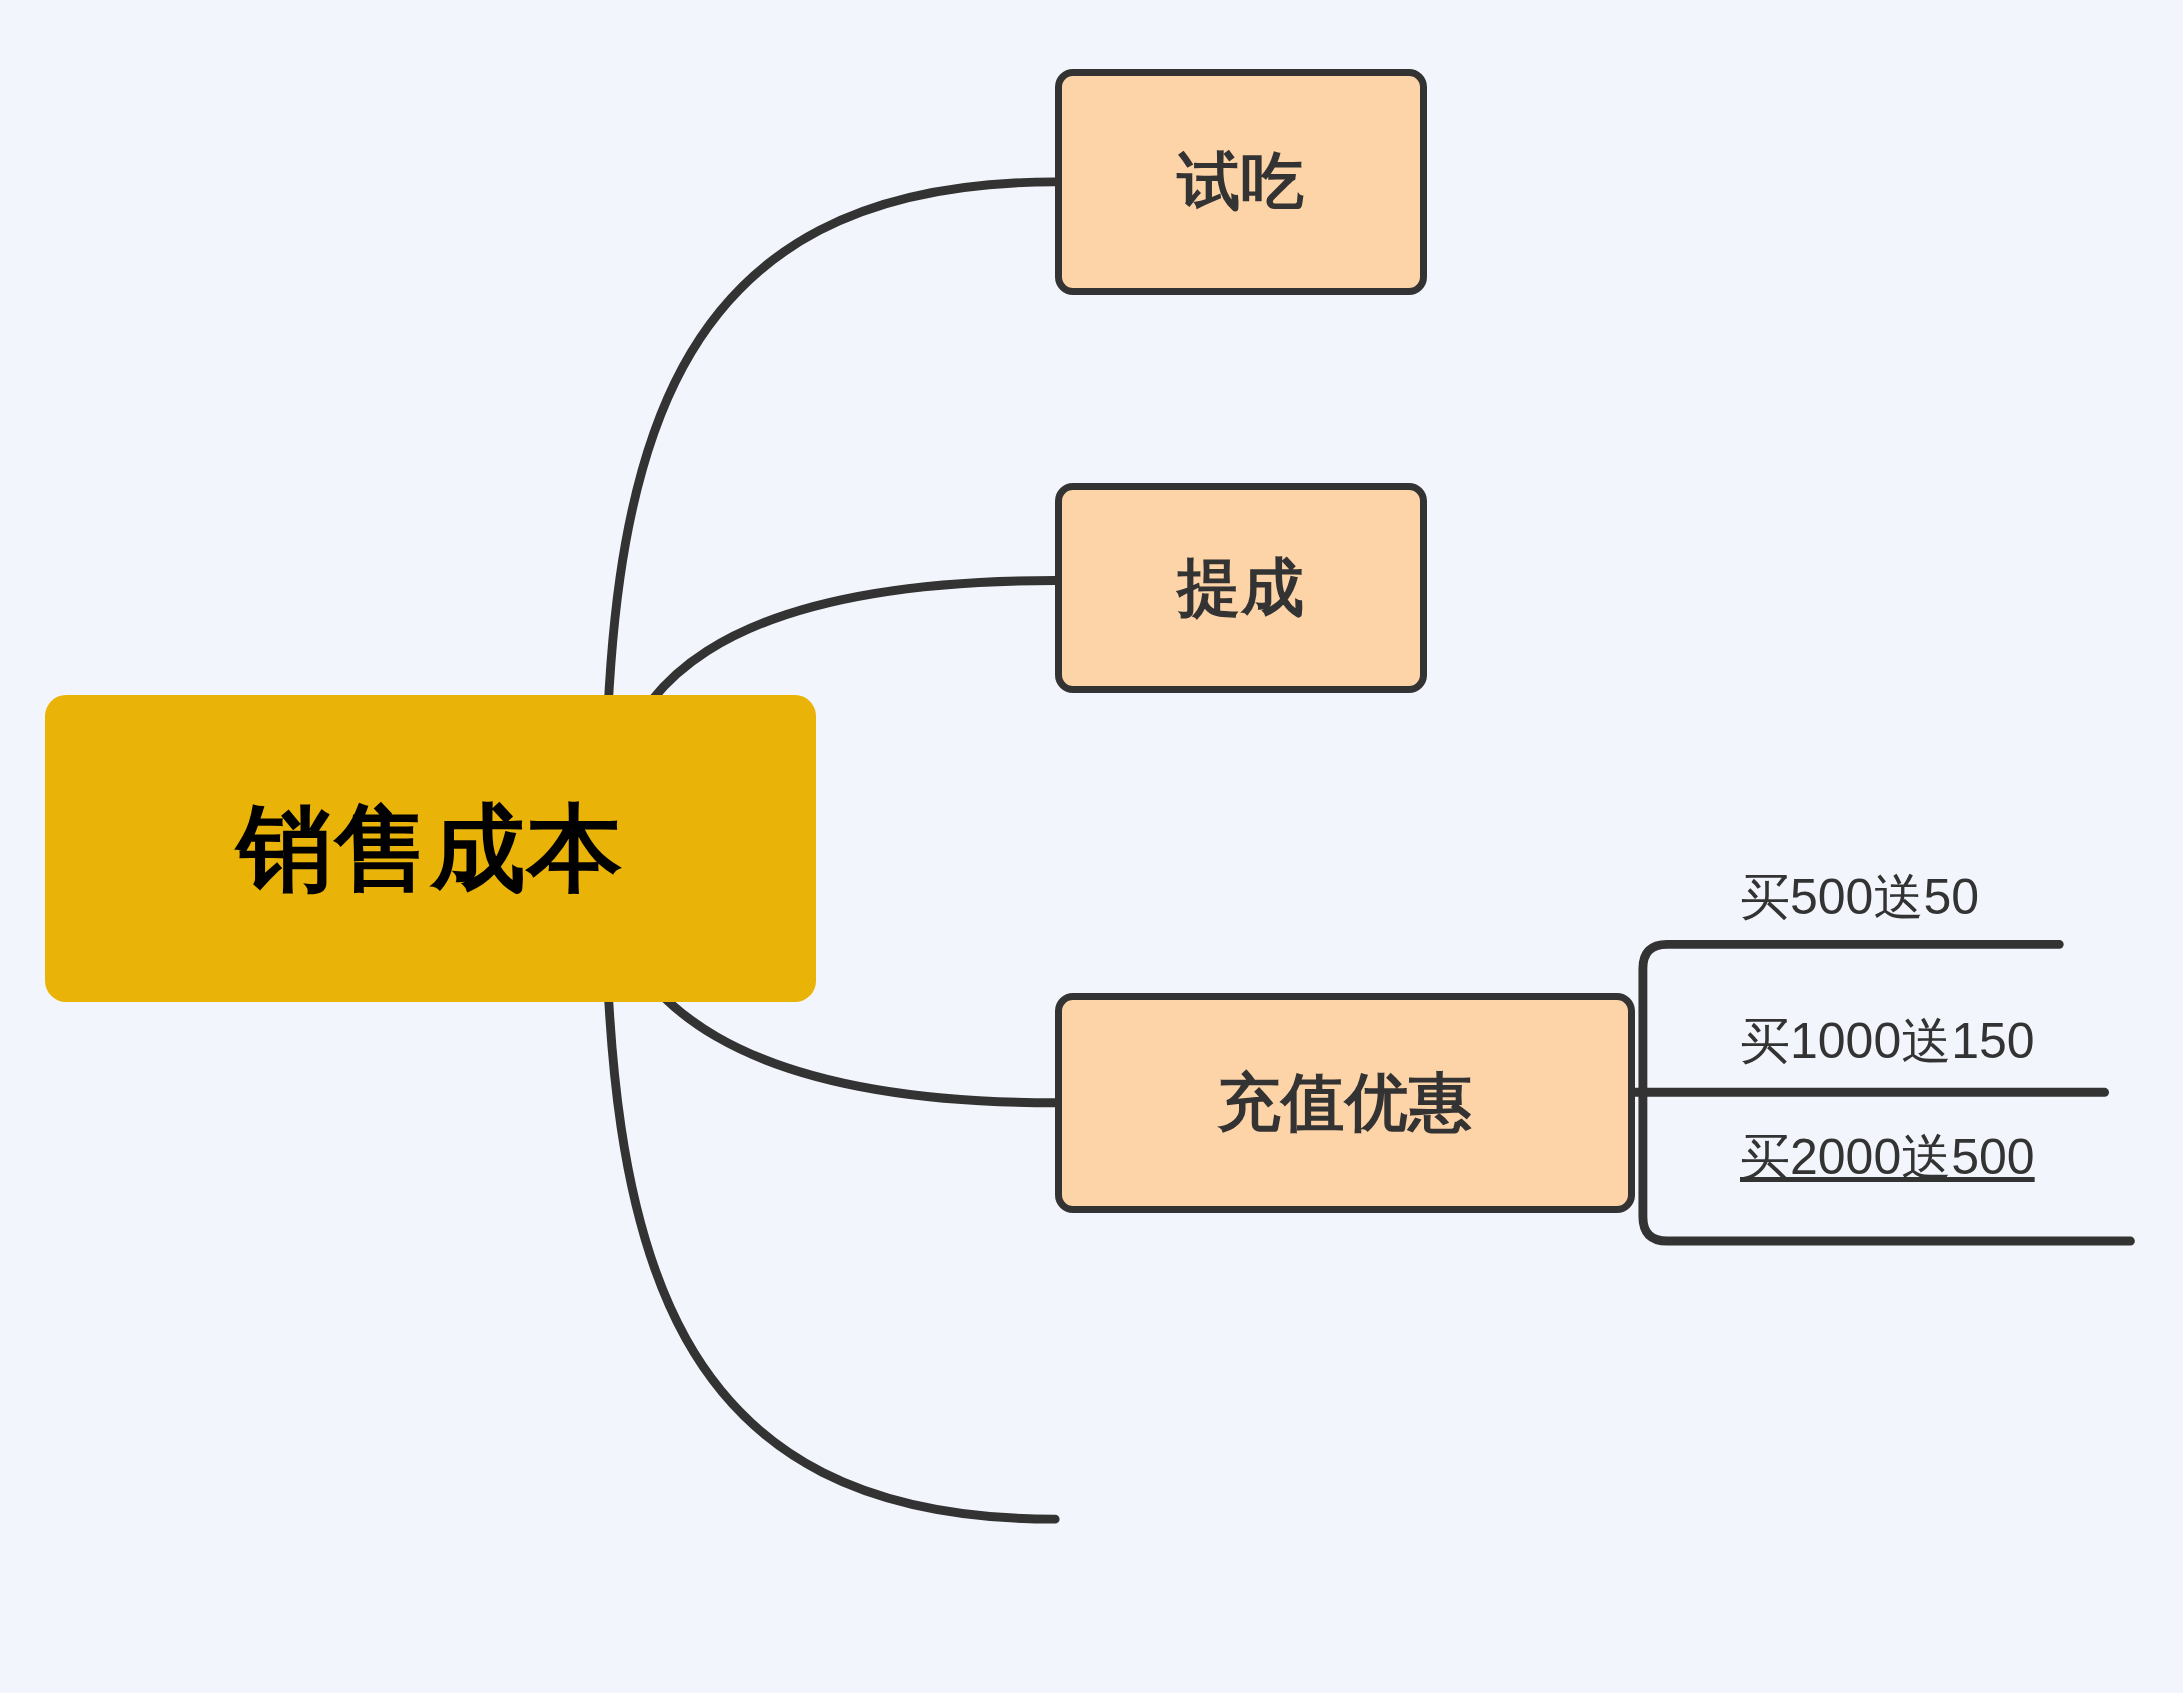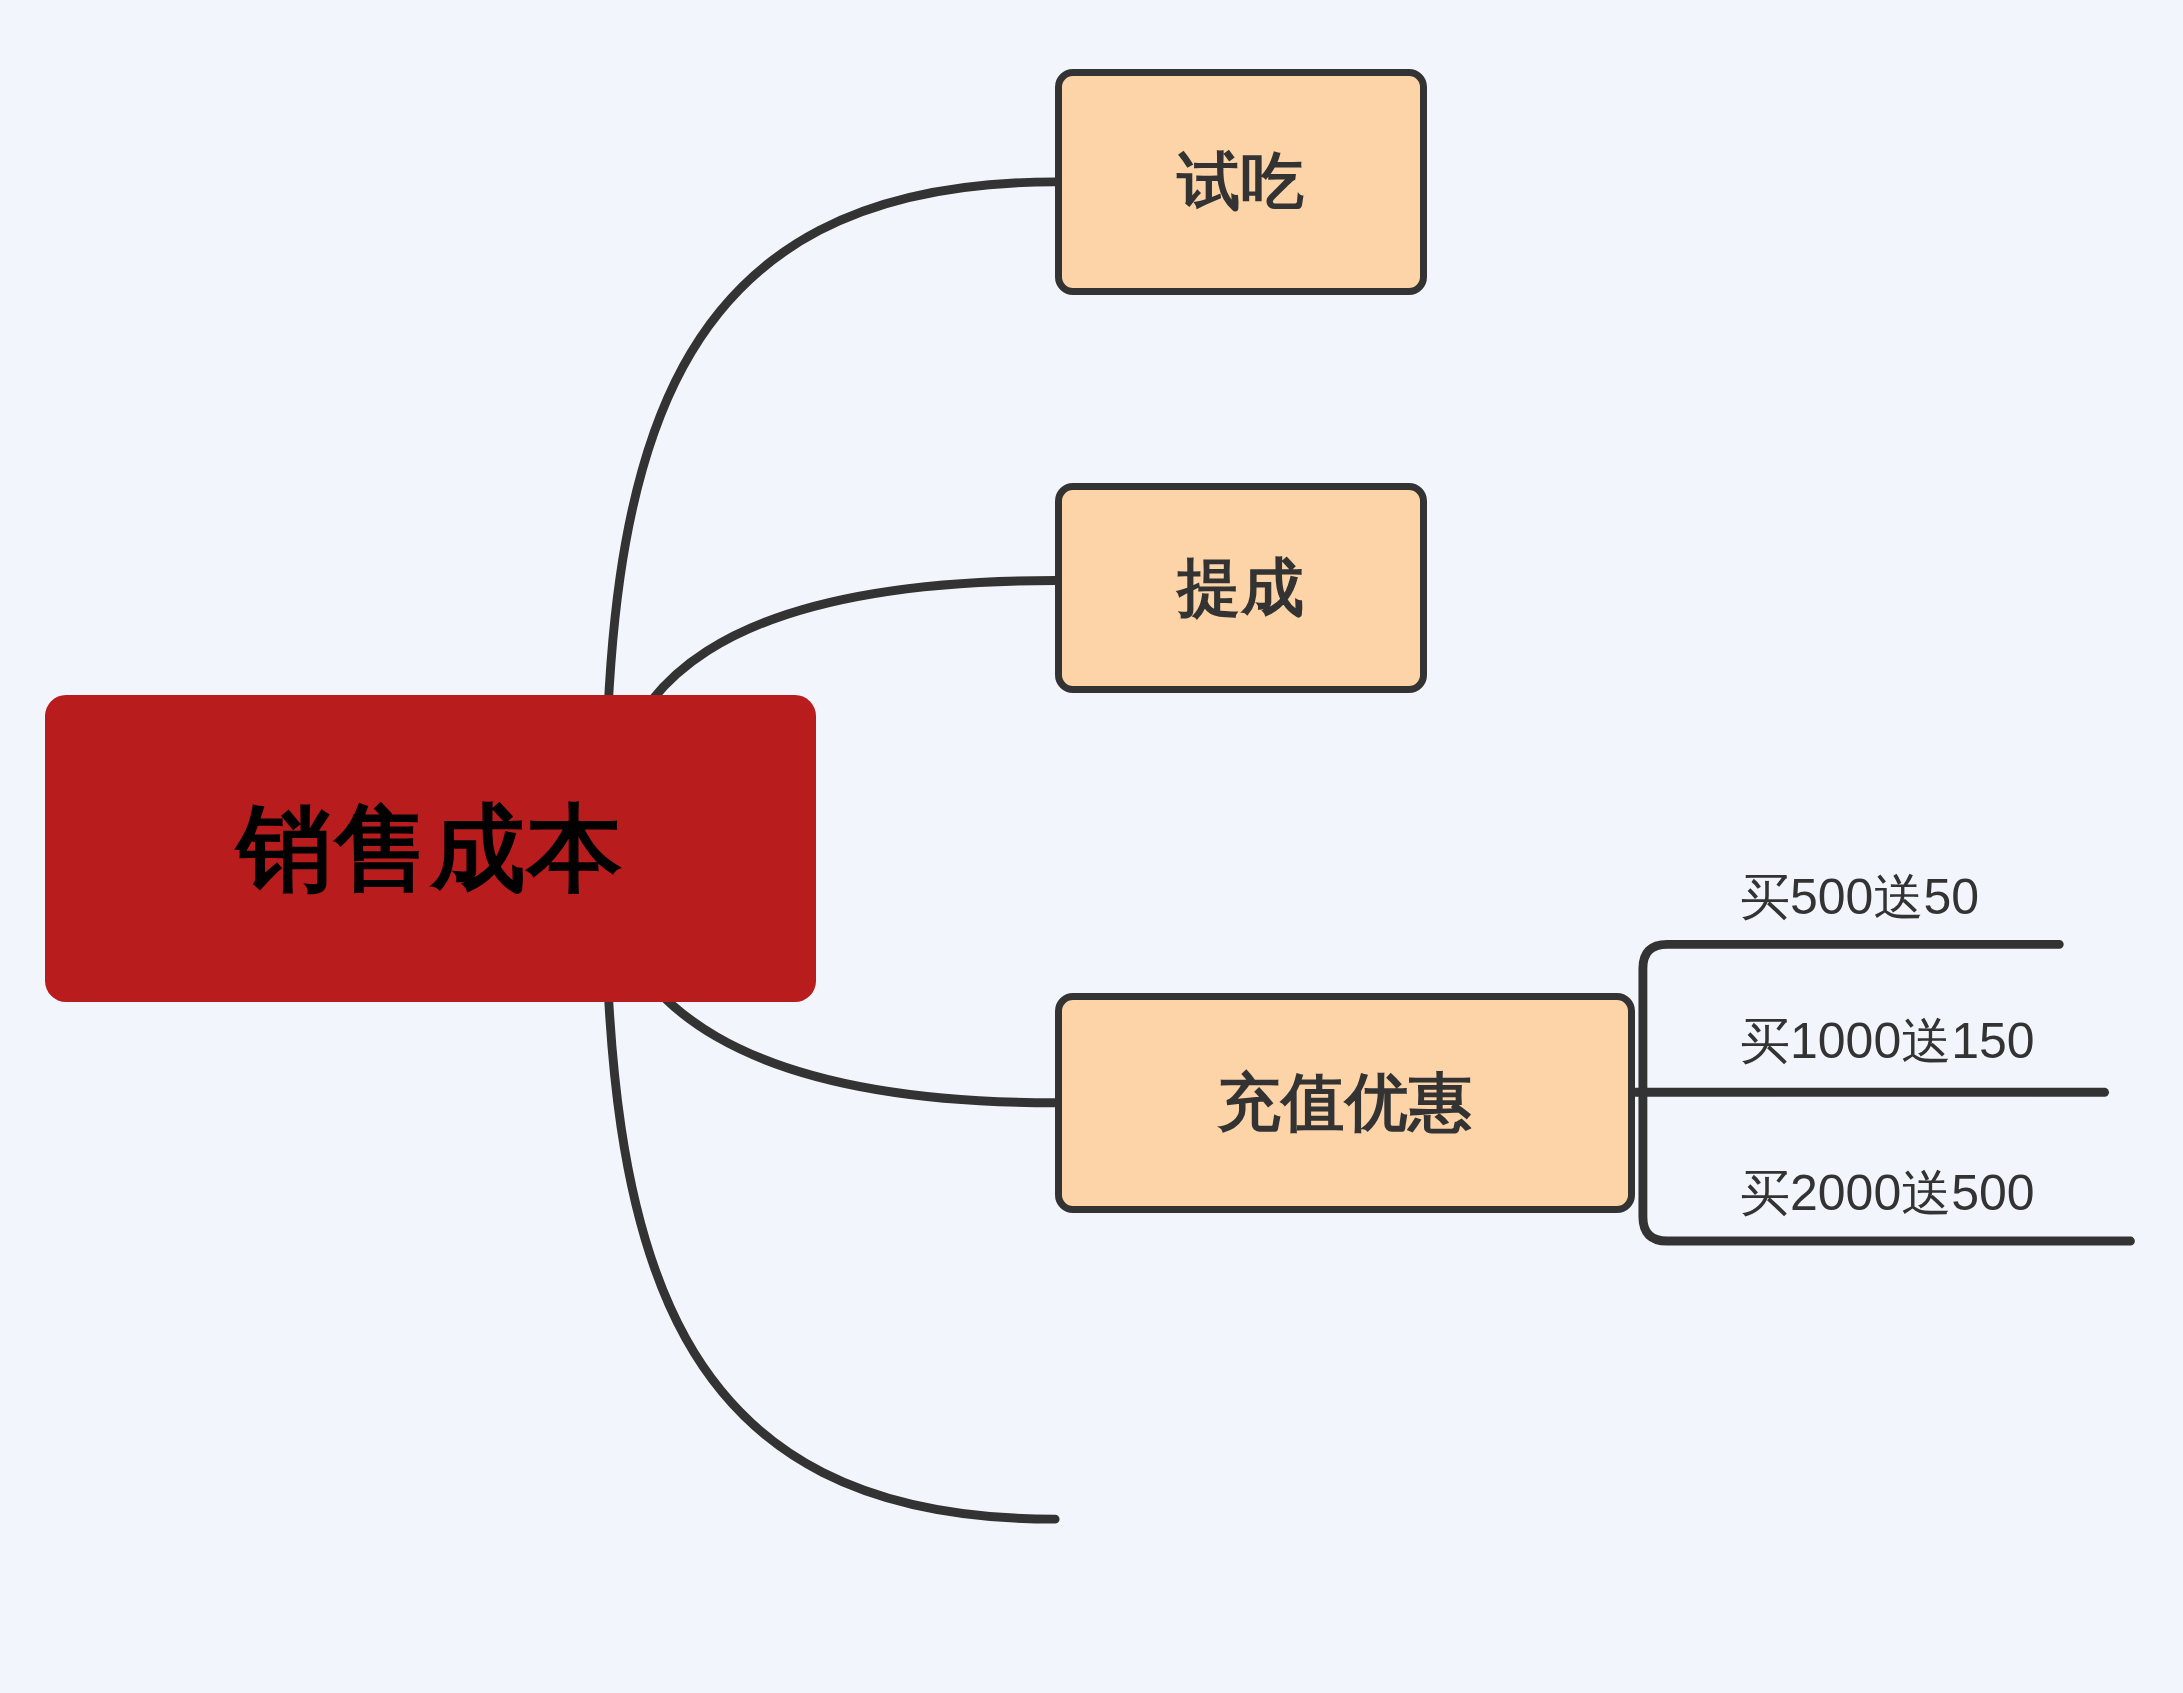--- a/index.html
+++ b/index.html
@@ -30,21 +30,21 @@
     position: absolute;
     z-index: 2;
     box-sizing: border-box;
     display: flex;
     align-items: center;
     justify-content: center;
     text-align: left;
     line-height: 1.1;
   }
   .node-root {
-    background: #b91c1c;
+    background: #eab308;
     border: none;
     border-radius: 21px;
     color: #000000;
     font-size: 95px;
     font-weight: 700;
     letter-spacing: 1.6px;
   }
   .node-branch {
     background: #FDD3A8;
     border: 7.3px solid #333333;
@@ -102,18 +102,18 @@
 
 
   <div class="leaf-label" style="left:1740px; top:872px;">
     <span>买500送50</span>
   </div>
 
   <div class="leaf-label" style="left:1740px; top:1016px;">
     <span>买1000送150</span>
   </div>
 
-  <div class="leaf-label" style="left:1740px; top:1168px;">
+  <div class="leaf-label" style="left:1740px; top:1132px;text-decoration:underline;">
     <span>买2000送500</span>
   </div>
 
 </div>
 
 
 </body></html>

